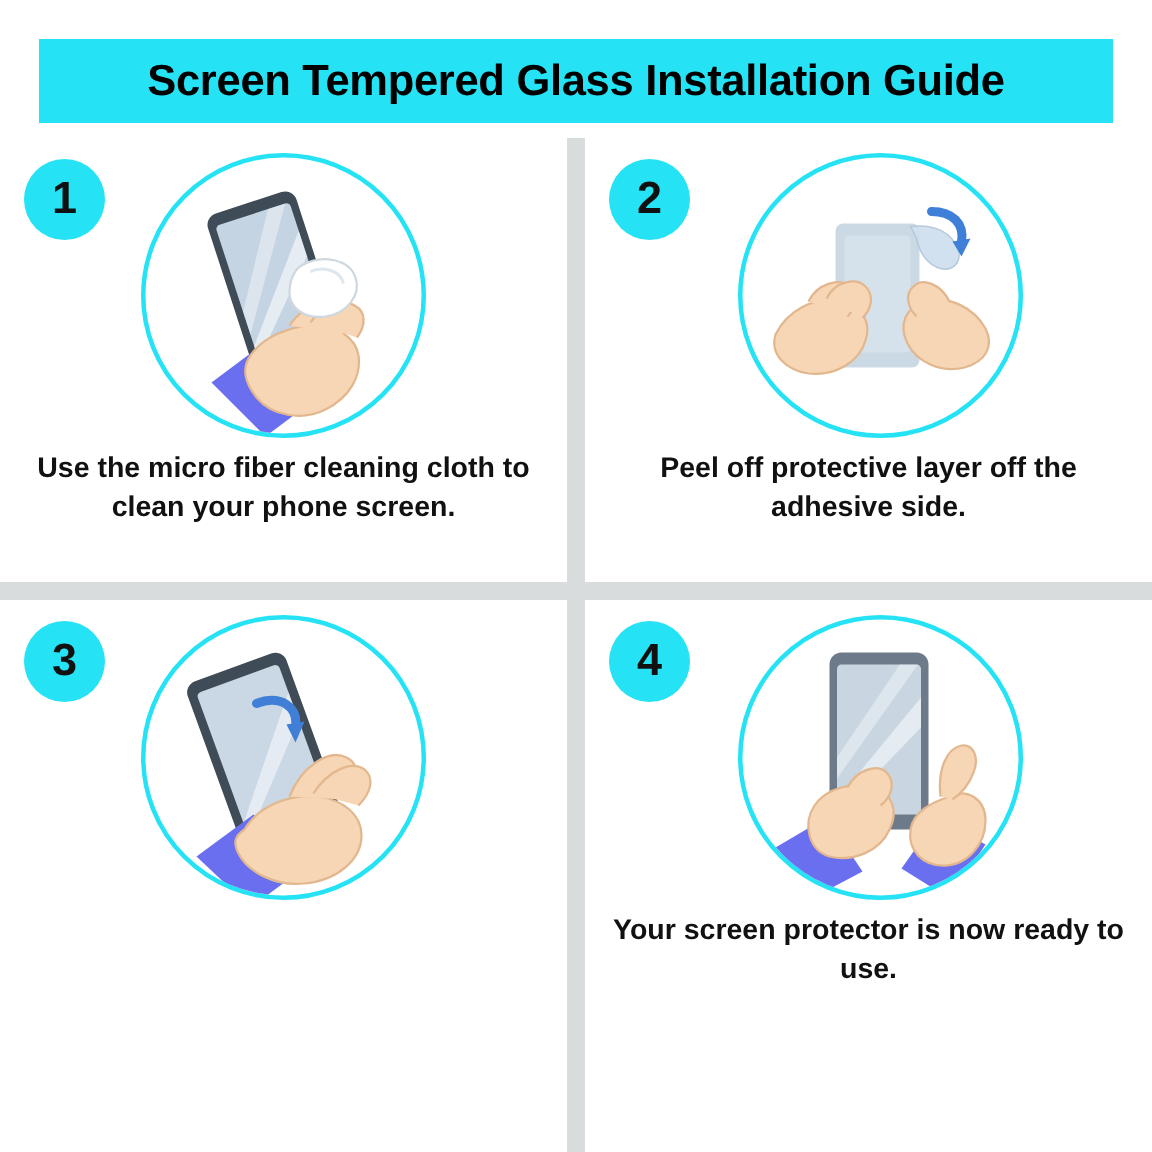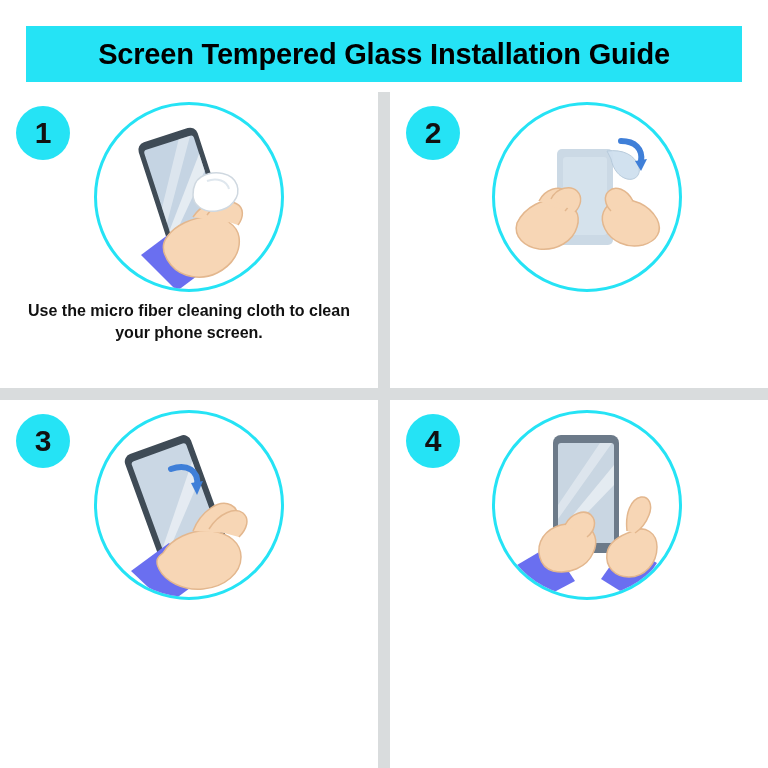--- a/index.html
+++ b/index.html
@@ -106,21 +106,21 @@
     background: #ffffff;
   }
   .cell-2 .circle-art, .cell-4 .circle-art { left: 102px; }
 
   .caption {
     position: absolute;
     left: 10px;
     top: 208px;
     width: 358px;
     text-align: center;
-    font-size: 16px;
+    font-size: 19px;
     font-weight: bold;
     line-height: 1.35;
     color: #111111;
   }
 
   svg { display: block; }
 </style>
 </head>
 <body>
 
@@ -180,20 +180,21 @@
           <path d="M22 118 C30 102 48 92 66 96 C80 99 86 110 82 122
                    C78 136 62 146 44 144 C30 142 18 132 22 118 Z" fill="#f7d6b5" stroke="#e3b78e" stroke-width="1.5"></path>
           <path d="M44 96 C50 84 64 80 72 86 C78 91 76 100 70 106" fill="#f7d6b5" stroke="#e3b78e" stroke-width="1.5"></path>
           <path d="M56 94 C62 82 76 80 82 86 C88 92 86 101 80 107" fill="#f7d6b5" stroke="#e3b78e" stroke-width="1.5"></path>
 
           <path d="M162 114 C154 100 138 92 122 96 C108 100 104 112 110 124
                    C116 136 132 144 148 140 C162 136 168 126 162 114 Z" fill="#f7d6b5" stroke="#e3b78e" stroke-width="1.5"></path>
           <path d="M138 96 C132 84 120 80 114 86 C108 91 110 100 116 106" fill="#f7d6b5" stroke="#e3b78e" stroke-width="1.5"></path>
         </svg>
       </div>
+      <div class="caption">Peel off protective layer off the adhesive side.</div>
     </div>
 
     <div class="cell cell-3">
       <div class="badge">3</div>
       <div class="circle-art">
         <svg width="184" height="184" viewBox="0 0 184 184">
           <g transform="rotate(-20 92 92)">
             <rect x="46" y="24" width="70" height="120" rx="8" fill="#3f4b56"></rect>
             <rect x="52" y="32" width="58" height="102" rx="3" fill="#cad7e4"></rect>
             <polygon points="52,124 110,52 110,72 52,134" fill="#ffffff" opacity="0.5"></polygon>
@@ -231,16 +232,17 @@
           <path d="M70 112 C76 100 90 96 96 102 C102 108 100 118 92 124" fill="#f7d6b5" stroke="#e3b78e" stroke-width="1.5"></path>
 
           <path d="M162 150 L138 186 L106 166 L130 132 Z" fill="#6a6ff0"></path>
 
           <path d="M138 118 C150 112 162 120 162 134 C162 150 150 164 134 164
                    C120 164 110 154 112 140 C114 128 126 122 138 118 Z" fill="#f7d6b5" stroke="#e3b78e" stroke-width="1.5"></path>
           <path d="M132 118 C130 100 136 86 146 84 C154 83 158 92 154 102
                    C151 110 146 116 140 120" fill="#f7d6b5" stroke="#e3b78e" stroke-width="1.5"></path>
         </svg>
       </div>
+      <div class="caption">Your screen protector is now ready to use.</div>
     </div>
 
   </div>
 </div>
 
 </body></html>

